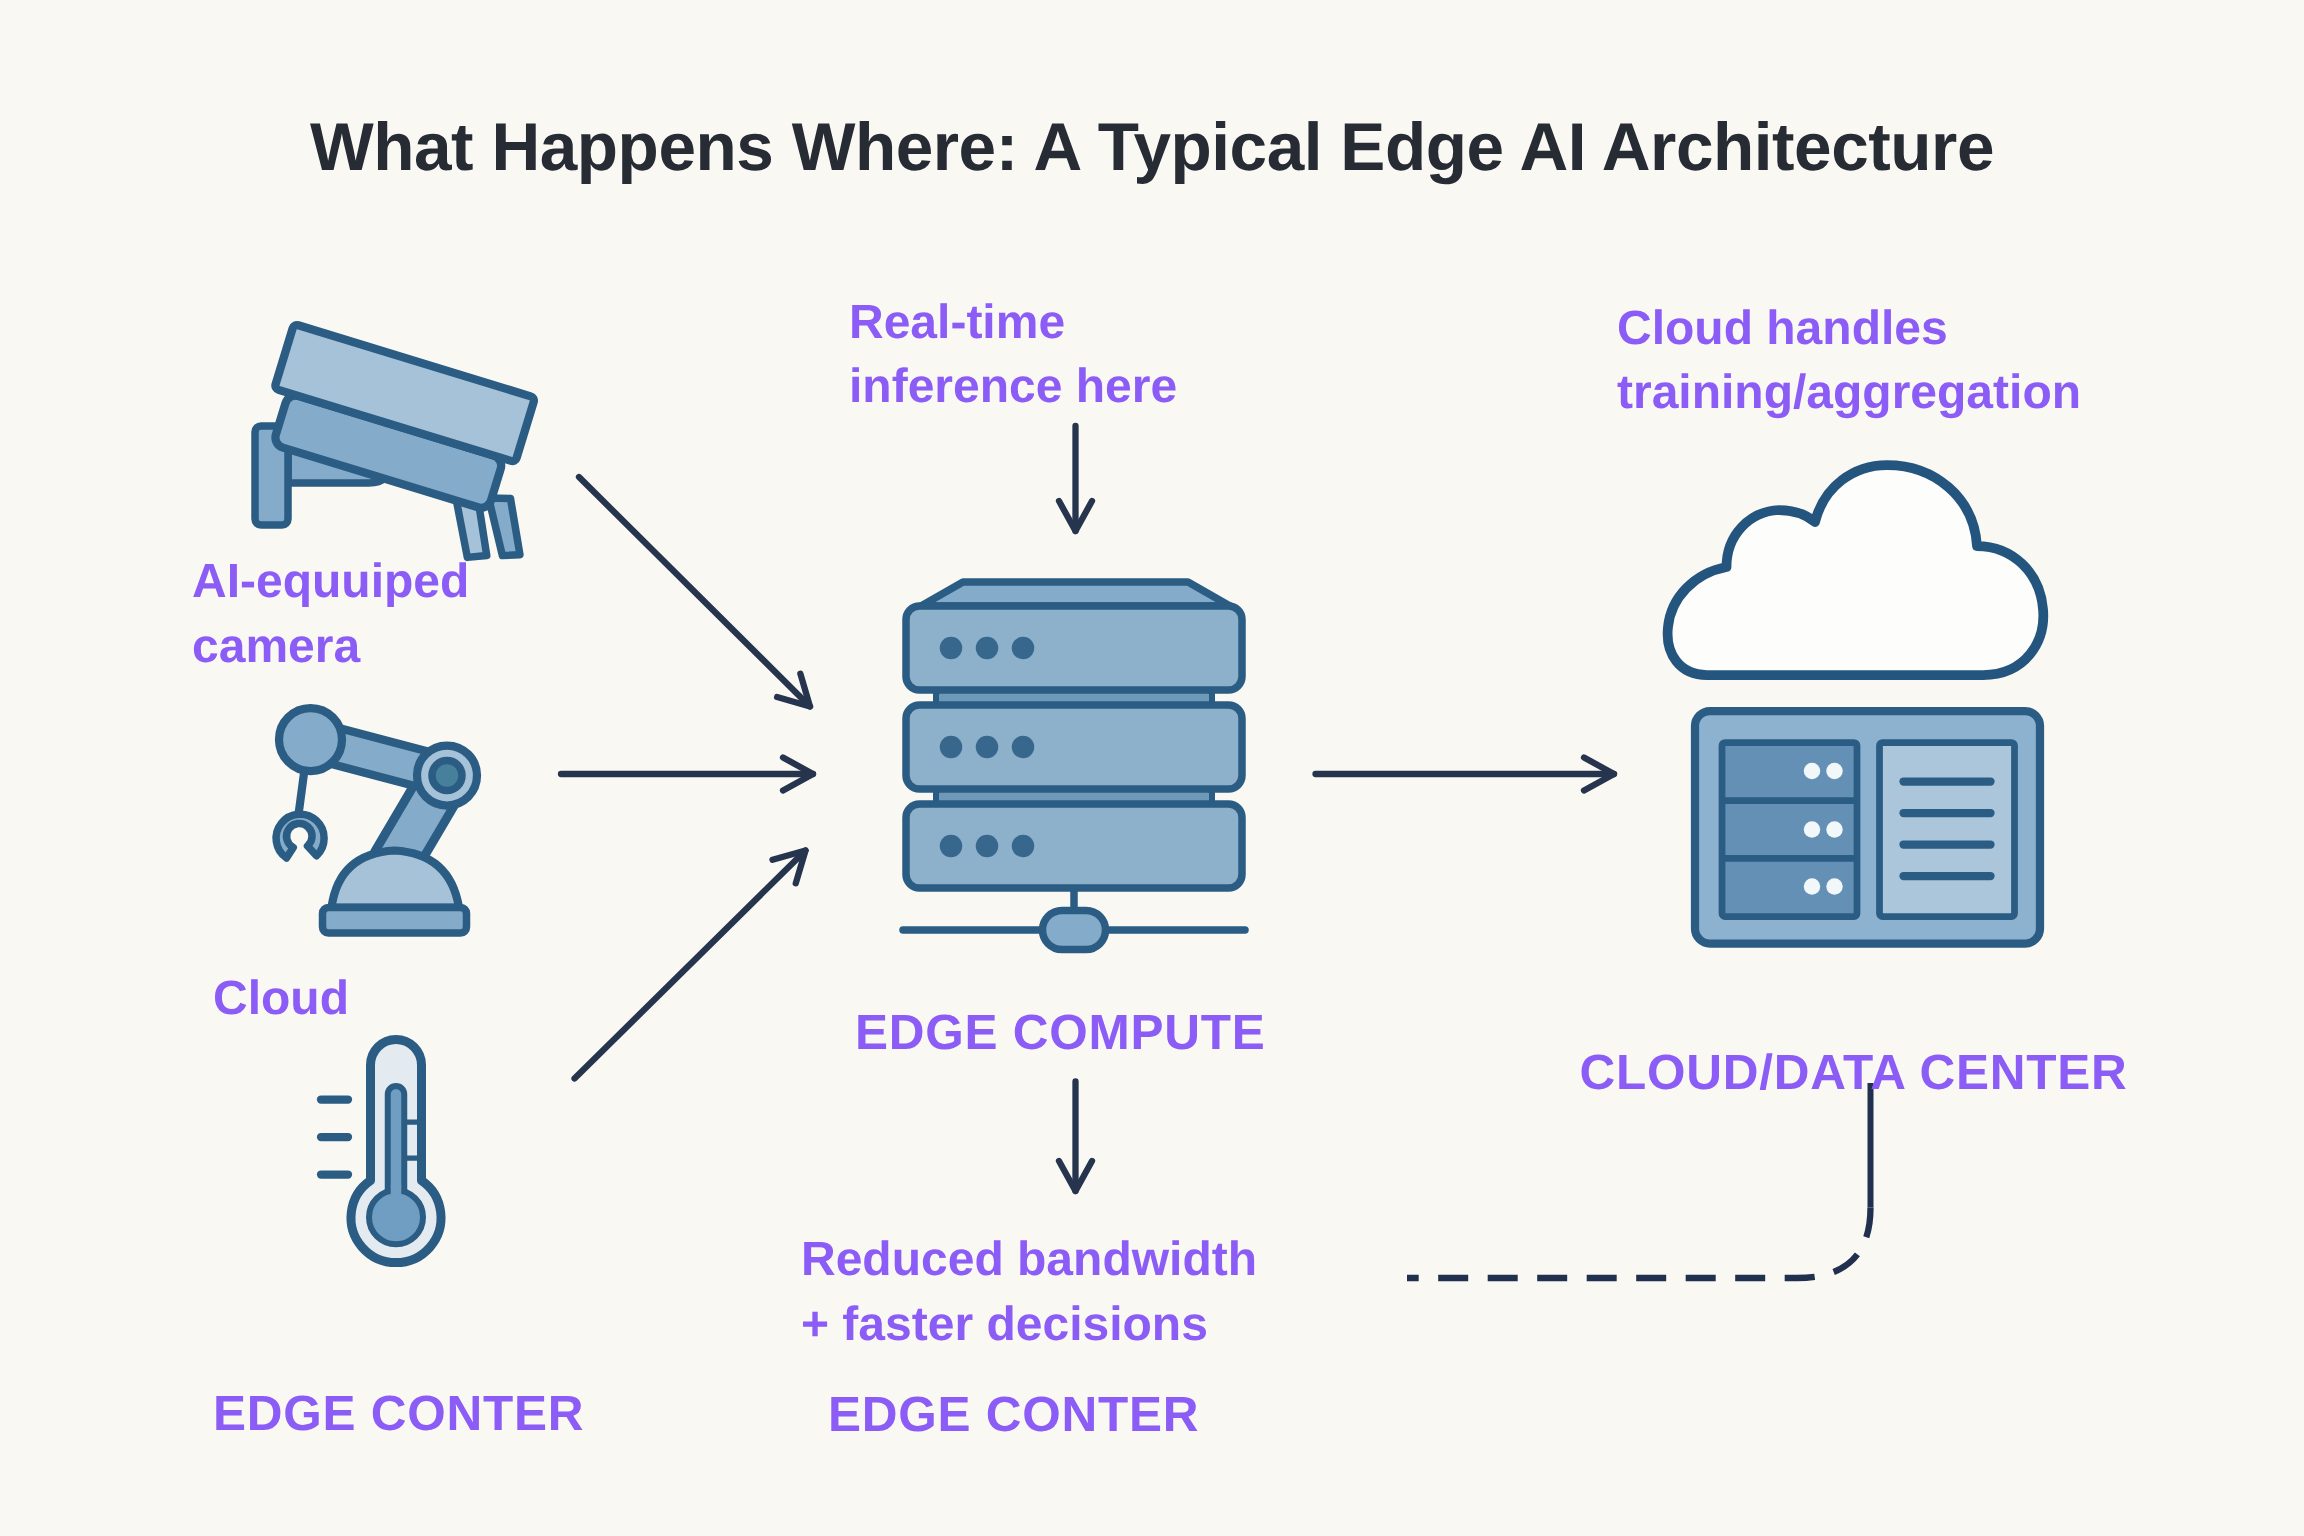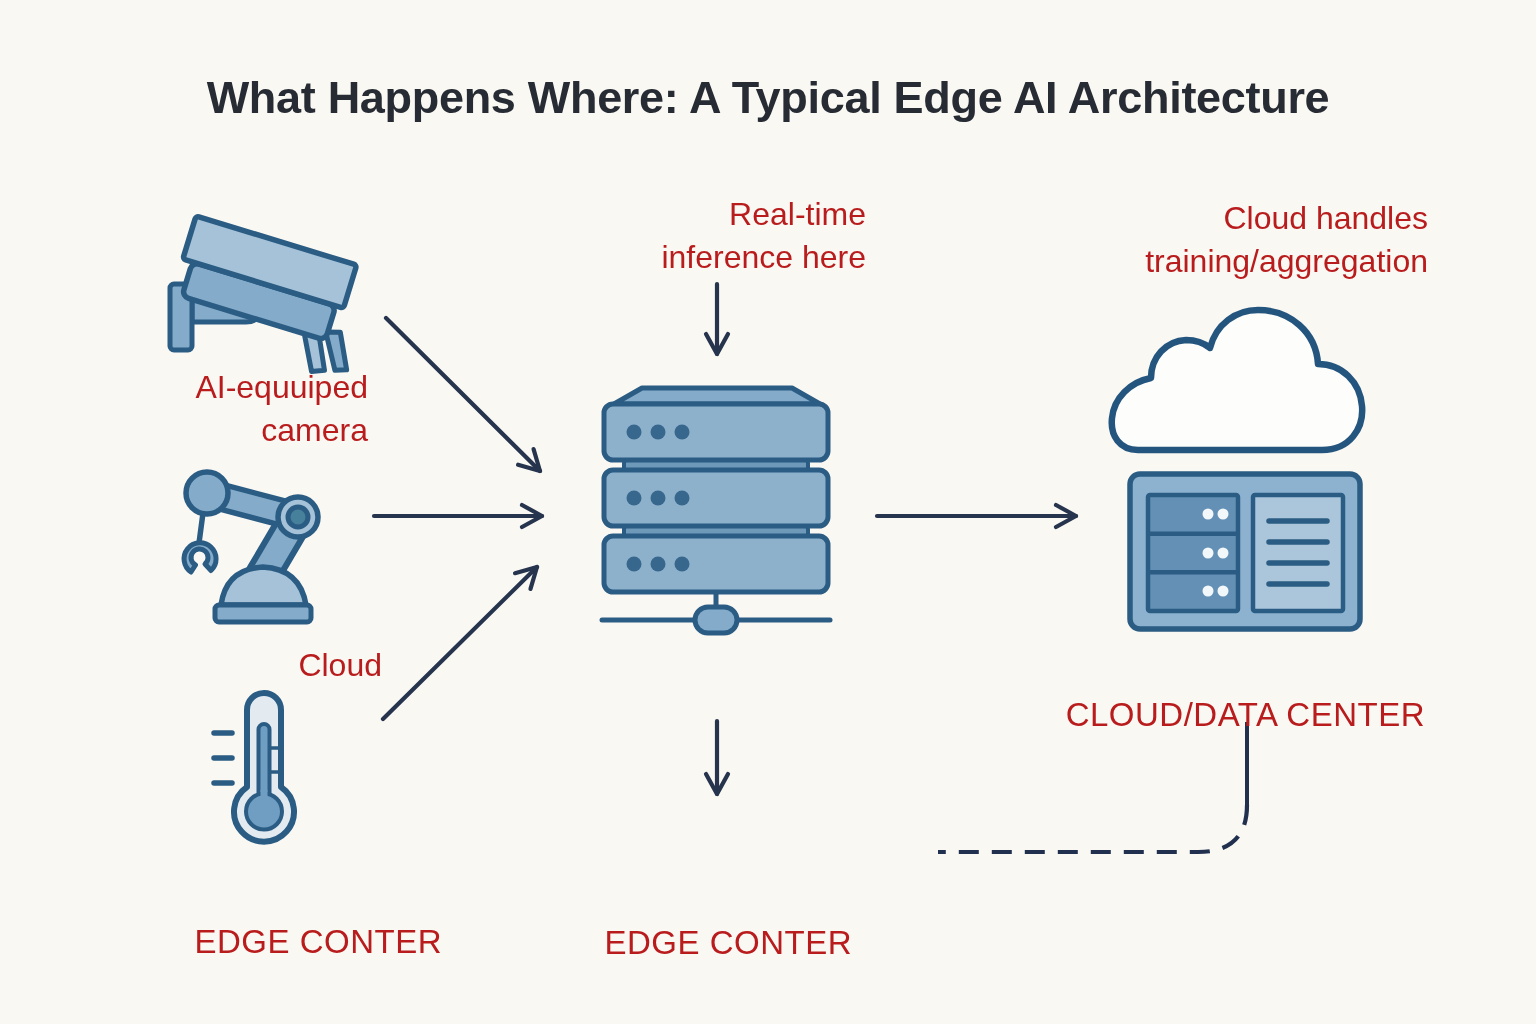--- a/index.html
+++ b/index.html
@@ -4,22 +4,22 @@
 <style>
   html,body{margin:0;padding:0;background:#e8e8e8;}
   #canvas{
     position:relative;width:1536px;height:1024px;overflow:hidden;
     background:#faf8f3;
     font-family:"Liberation Sans","DejaVu Sans",sans-serif;
     color:#28313c;
   }
   .abs{position:absolute;}
   .lbl{
-    position:absolute;text-align:right;white-space:pre-line;
-    font-size:32px;line-height:1.33;color:#b91c1c;
+    position:absolute;text-align:left;white-space:pre-line;
+    font-size:32px;line-height:1.33;color:#8b5cf6;font-weight:bold;
   }
   .sec{font-size:33px;letter-spacing:0.5px;}
   #title{
     position:absolute;left:0;top:72px;width:1536px;text-align:center;
     font-size:45px;font-weight:700;letter-spacing:-0.3px;color:#272c34;margin:0;
   }
   svg{display:block;overflow:visible;}
 </style>
 </head>
 <body>
@@ -144,19 +144,22 @@
     </g>
   </svg>
 
   <div class="lbl" style="left:128px;top:366px;width:240px">AI-equuiped
 camera</div>
   <div class="lbl" style="left:142px;top:644px;width:240px">Cloud</div>
   <div class="lbl sec" style="left:142px;top:920px;width:300px">EDGE CONTER</div>
 
   <div class="lbl" style="left:566px;top:193px;width:300px">Real-time
 inference here</div>
+  <div class="lbl sec" style="left:570px;top:666px;width:300px">EDGE COMPUTE</div>
+  <div class="lbl" style="left:534px;top:818px;width:370px">Reduced bandwidth
++ faster decisions</div>
   <div class="lbl sec" style="left:552px;top:921px;width:300px">EDGE CONTER</div>
 
   <div class="lbl" style="left:1078px;top:197px;width:350px">Cloud handles
 training/aggregation</div>
   <div class="lbl sec" style="left:1053px;top:693px;width:372px">CLOUD/DATA CENTER</div>
 
 </div>
 
 </body></html>

